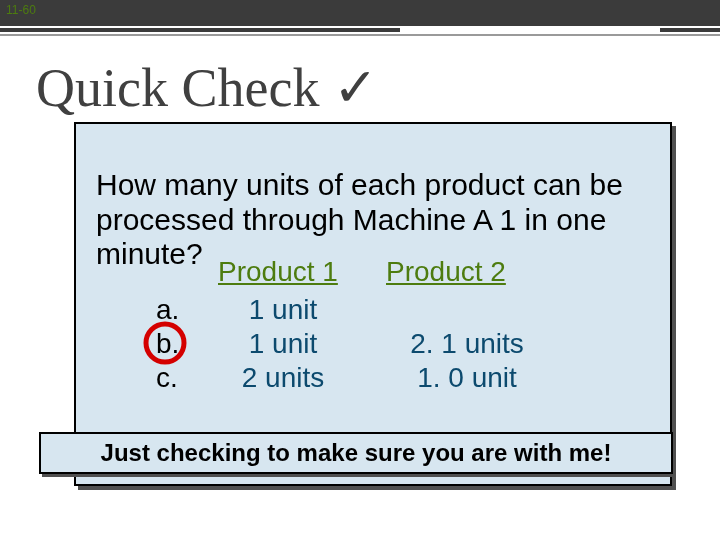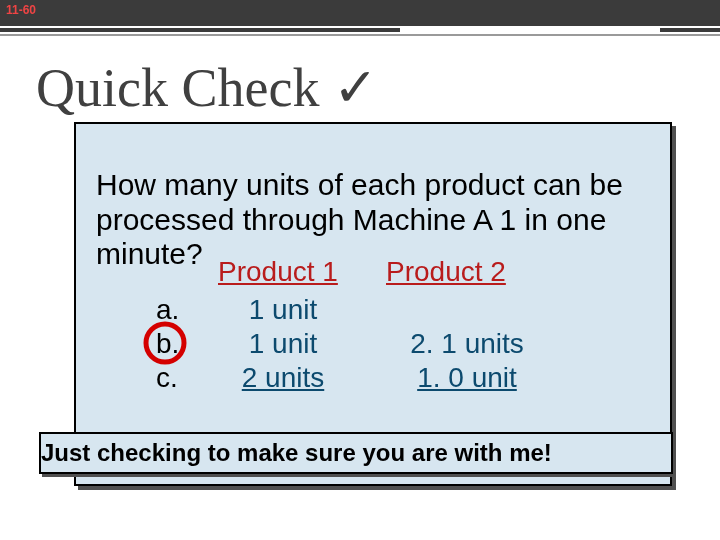--- a/index.html
+++ b/index.html
@@ -15,23 +15,22 @@
     position: absolute;
     top: 0; left: 0;
     width: 100%;
     height: 26px;
     background: #3b3b3b;
   }
   .slide-number {
     position: absolute;
     top: 3px; left: 6px;
     font-size: 12px;
-    color: #ef4444;
+    color: #4d7c0f;
     font-family: Arial, sans-serif;
-    font-weight: bold;
   }
   .underline-stripe {
     position: absolute;
     left: 0; top: 26px;
     width: 100%; height: 14px;
     background: #fff;
   }
   .underline-stripe::before {
     content: "";
     position: absolute;
@@ -76,21 +75,21 @@
     left: 96px; top: 134px;
     width: 570px;
     font-size: 30px;
     color: #000;
     line-height: 1.15;
     margin-top: 34px;
   }
   .col-header {
     position: absolute;
     font-size: 28px;
-    color: #b91c1c;
+    color: #4d7c0f;
     text-decoration: underline;
   }
   .col-header.p1 { left: 218px; top: 256px; }
   .col-header.p2 { left: 386px; top: 256px; }
   .opt-label {
     position: absolute;
     font-size: 28px;
     color: #000;
     width: 40px;
     text-align: left;
@@ -101,31 +100,31 @@
   .cell {
     position: absolute;
     font-size: 28px;
     color: #0c4a6e;
     text-align: center;
   }
   .cell.p1 { left: 218px; width: 130px; }
   .cell.p2 { left: 392px; width: 150px; }
   .cell.r1 { top: 294px; }
   .cell.r2 { top: 328px; }
-  .cell.r3 { top: 362px; text-decoration: underline; }
+  .cell.r3 { top: 362px; }
   .footer-box {
     position: absolute;
     left: 39px; top: 432px;
     width: 634px; height: 42px;
     background: #d7e6f0;
     border: 2px solid #000;
     box-shadow: 3px 3px 0 #505050;
     display: flex;
     align-items: center;
-    justify-content: flex-start;
+    justify-content: center;
   }
   .footer-text {
     font-size: 24px;
     font-weight: bold;
     color: #000;
   }
   .answer-circle {
     position: absolute;
     left: 142px; top: 320px;
     width: 46px; height: 46px;

